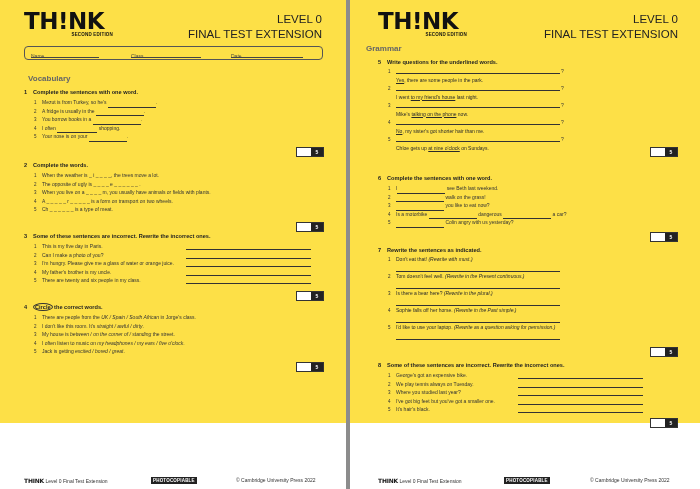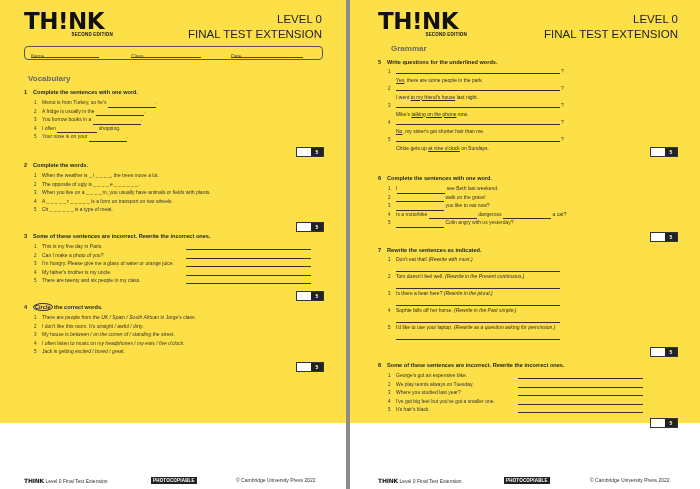--- a/index.html
+++ b/index.html
@@ -164,21 +164,21 @@
   <div class="page right">
     <div class="logo" style="left:28px;">
       <div class="logo-word">TH!NK</div>
       <div class="logo-sub">SECOND EDITION</div>
     </div>
     <div class="level">
       <div>LEVEL 0</div>
       <div>FINAL TEST EXTENSION</div>
     </div>
 
-    <div class="section-title" style="left:41px; top:44px;">Grammar</div>
+    <div class="section-title" style="left:16px; top:44px;">Grammar</div>
 
     <div class="exercise q5" style="left:28px; top:59px;">
       <div class="ex-head"><span class="num">5</span><span>Write questions for the underlined words.</span></div>
       <div class="items" style="margin-top:2px;">
         <div class="qline item"><span class="inum">1</span><span class="ln"></span><span class="qm">?</span></div>
         <div class="sent"><span></span><span class="u">Yes</span><span>, there are some people in the park.</span></div>
         <div class="qline item"><span class="inum">2</span><span class="ln"></span><span class="qm">?</span></div>
         <div class="sent"><span>I went </span><span class="u">to my friend's house</span><span> last night.</span></div>
         <div class="qline item"><span class="inum">3</span><span class="ln"></span><span class="qm">?</span></div>
         <div class="sent"><span>Mike's </span><span class="u">talking on the phone</span><span> now.</span></div>

